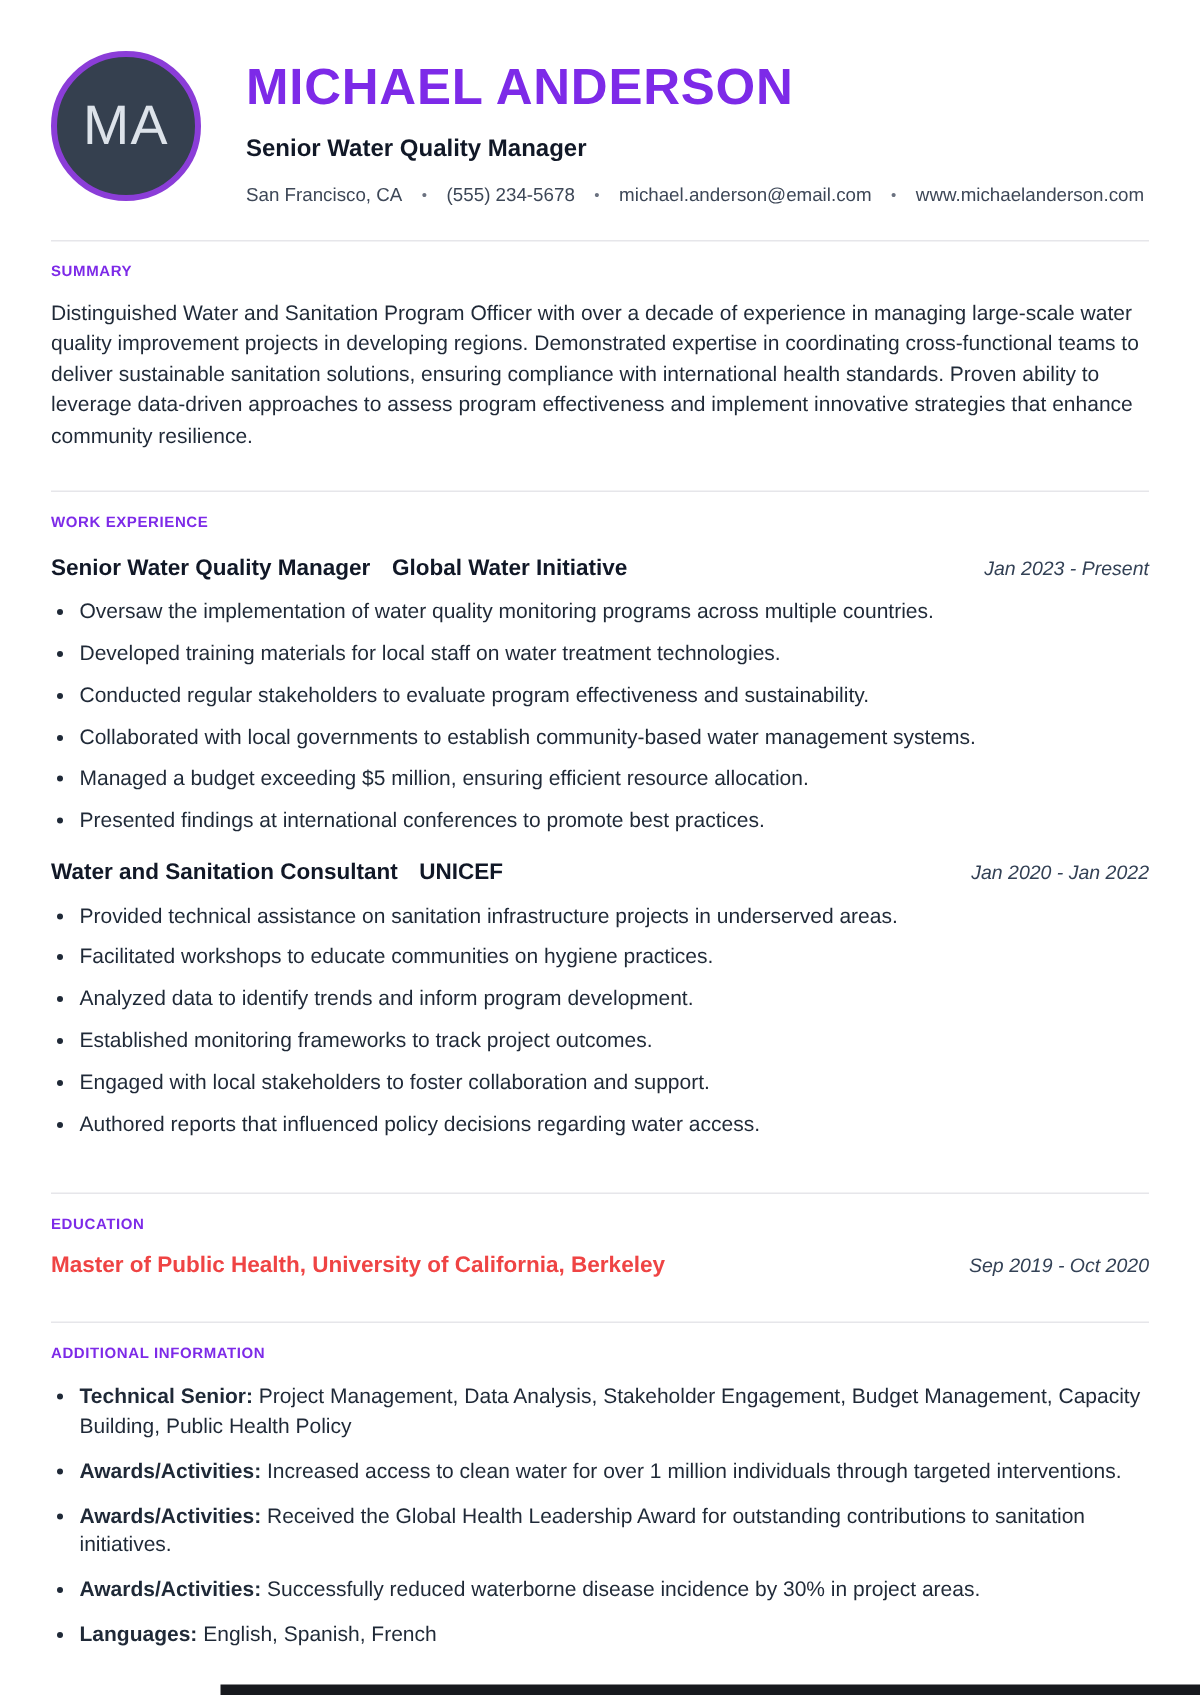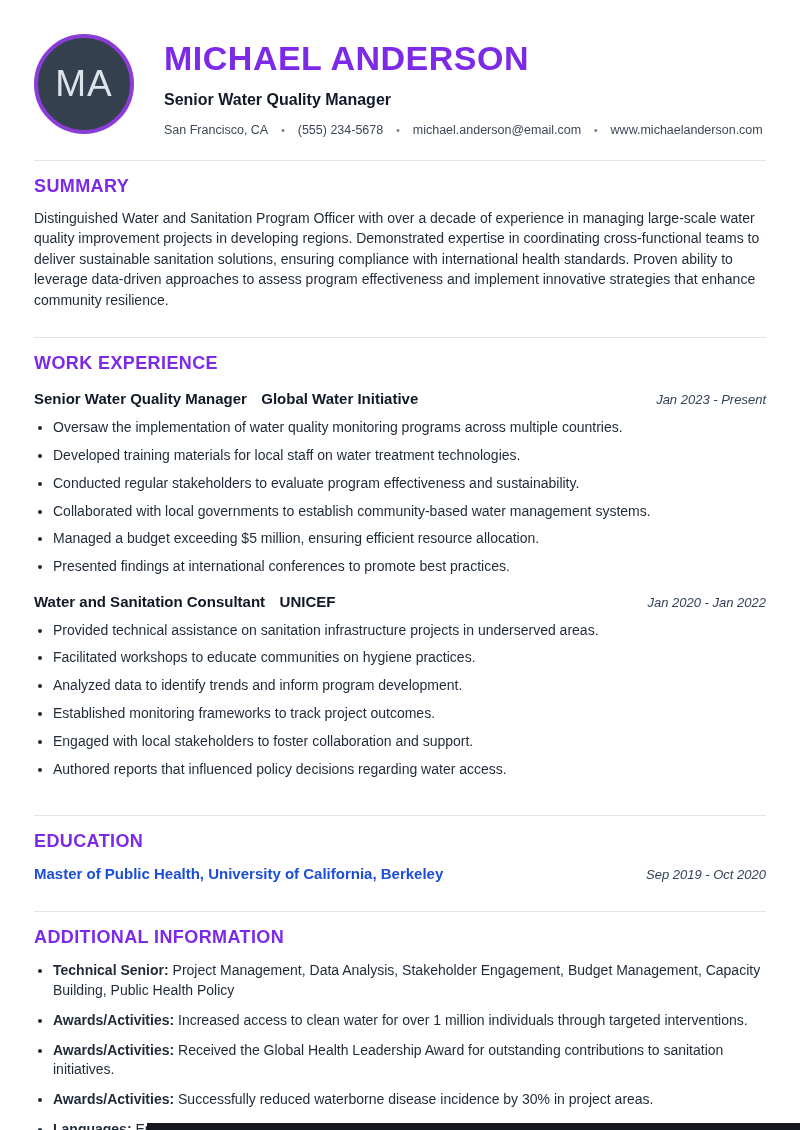--- a/index.html
+++ b/index.html
@@ -25,39 +25,39 @@
   .avatar span { color:#dde3ea; font-size:37px; font-weight:500; letter-spacing:1px; }
   .header-info { padding-top:5px; }
   .name { color:var(--accent,#7d2ae8); font-size:34px; font-weight:800; letter-spacing:.5px; }
   .person-title { font-size:16px; font-weight:600; color:#111827; margin-top:13px; }
   .contact { margin-top:14px; font-size:12.5px; color:#3d4757; display:flex; align-items:center; flex-wrap:wrap; }
   .contact .sep { margin:0 13px; color:#6b7280; font-size:10px; }
   .contact a { color:#3d4757; text-decoration:none; }
 
   
   .section { border-top:1px solid #e6e6ea; padding-top:15px; }
-  .section h2 { color:var(--accent,#7d2ae8); font-size:18px; font-weight:700; letter-spacing:.4px; }
+  .section h2 { color:var(--accent,#7d2ae8); font-size:10px; font-weight:700; letter-spacing:.4px; }
   .sec-summary { margin-top:23px; }
   .sec-work { margin-top:27px; }
   .sec-education { margin-top:36px; }
   .sec-additional { margin-top:29px; }
 
   .summary-text { margin-top:11px; font-size:14px; line-height:1.46; color:#1f2937; }
 
   .job { margin-top:16px; }
   .job-header { display:flex; justify-content:space-between; align-items:baseline; }
   .job-title, .job-company { font-size:15px; font-weight:700; color:#111827; }
   .job-company { margin-left:10px; }
   .dates { font-size:13px; font-style:italic; color:#334155; white-space:nowrap; }
 
   ul.bullets { margin-top:10px; padding-left:19px; list-style:disc; }
   ul.bullets li { font-size:14px; line-height:1.38; margin-bottom:8.5px; color:#1f2937; }
 
   .edu-row { display:flex; justify-content:space-between; align-items:baseline; margin-top:13px; }
-  .degree { font-size:15px; font-weight:700; color:#1d4ed8;text-align:right; }
+  .degree { font-size:15px; font-weight:700; color:#ef4444;text-align:right; }
 
   ul.extras { margin-top:13px; padding-left:19px; list-style:disc; }
   ul.extras li { font-size:14px; line-height:1.42; margin-bottom:10px; color:#1f2937; }
   ul.extras li b { font-weight:700; }
 
   .bottom-bar {
     position:absolute; bottom:0; left:147px; right:0; height:7px;
     background:var(--footer_bar,#17191e);
   }
 </style>

